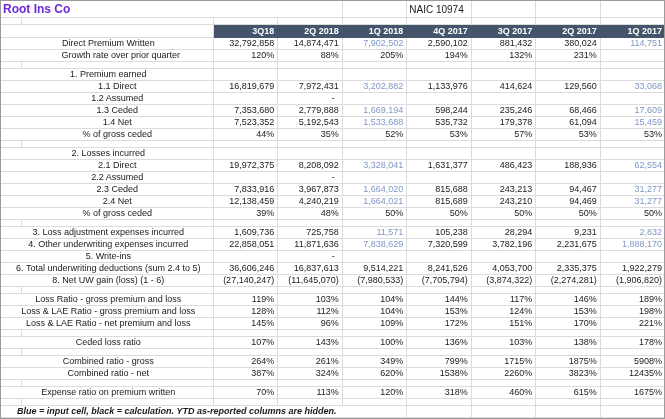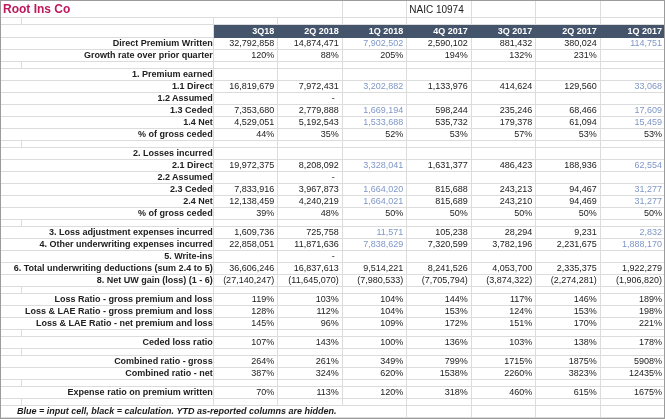--- a/index.html
+++ b/index.html
@@ -15,32 +15,32 @@
     border:1px solid #dcdcdc;
     font-size:9px;line-height:11px;height:11px;
     padding:0 3px 0 0;white-space:nowrap;overflow:hidden;
     color:#212121;vertical-align:middle;
   }
   tr td:first-child{border-left:none;}
   tr td:last-child{border-right:none;}
   tr:first-child td{border-top:none;}
   
   tr.title-row td{height:16px;border-bottom:1px solid #dcdcdc;}
-  td.title{font-weight:bold;font-size:12px;line-height:14px;padding-left:2px;color:#be185d;}
+  td.title{font-weight:bold;font-size:12px;line-height:14px;padding-left:2px;color:#6d28d9;}
   td.naic{font-size:10px;text-align:left;padding-left:2px;margin-left:48px;}
   tr.spacer td{height:6px;}
   tr.spacer td.lbl{
     background:linear-gradient(#dcdcdc,#dcdcdc) 20px 0/1px 100% no-repeat;
   }
   tr.header-row td{height:12px;}
   td.hdr{
     background:#44546A;color:#ffffff;font-weight:bold;text-align:right;
     border-color:#44546A;border-top-color:#dcdcdc;
   }
-  td.lbl{text-align:right;padding-right:0;font-weight:bold;}
+  td.lbl{text-align:center;padding-right:0;}
   td.ind0{padding-left:3px;}
   td.ind1{padding-left:21px;}
   td.ind2{padding-left:28px;}
   td.num{text-align:right;}
   td.blue{color:#7F97C6;}
   td.dash{padding-right:7px;text-align:right;}
   tr.footer-row td{height:11px;}
   td.footnote{font-style:italic;text-align:left;padding-left:16px;color:#1a1a1a;font-weight:bold;}
 </style>
 </head>
@@ -154,21 +154,21 @@
           <td class="num">7,353,680</td>
           <td class="num">2,779,888</td>
           <td class="num blue">1,669,194</td>
           <td class="num">598,244</td>
           <td class="num">235,246</td>
           <td class="num">68,466</td>
           <td class="num blue">17,609</td>
         </tr>
         <tr>
           <td class="lbl ind1">1.4 Net</td>
-          <td class="num">4,529,051</td>
+          <td class="num">7,523,352</td>
           <td class="num">5,192,543</td>
           <td class="num blue">1,533,688</td>
           <td class="num">535,732</td>
           <td class="num">179,378</td>
           <td class="num">61,094</td>
           <td class="num blue">15,459</td>
         </tr>
         <tr>
           <td class="lbl ind1">% of gross ceded</td>
           <td class="num">44%</td>

